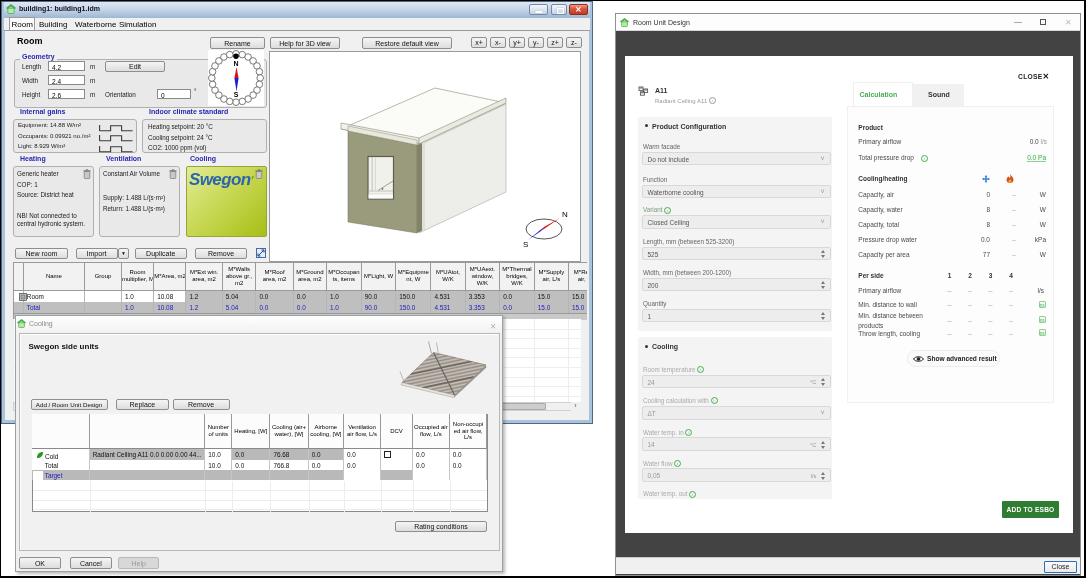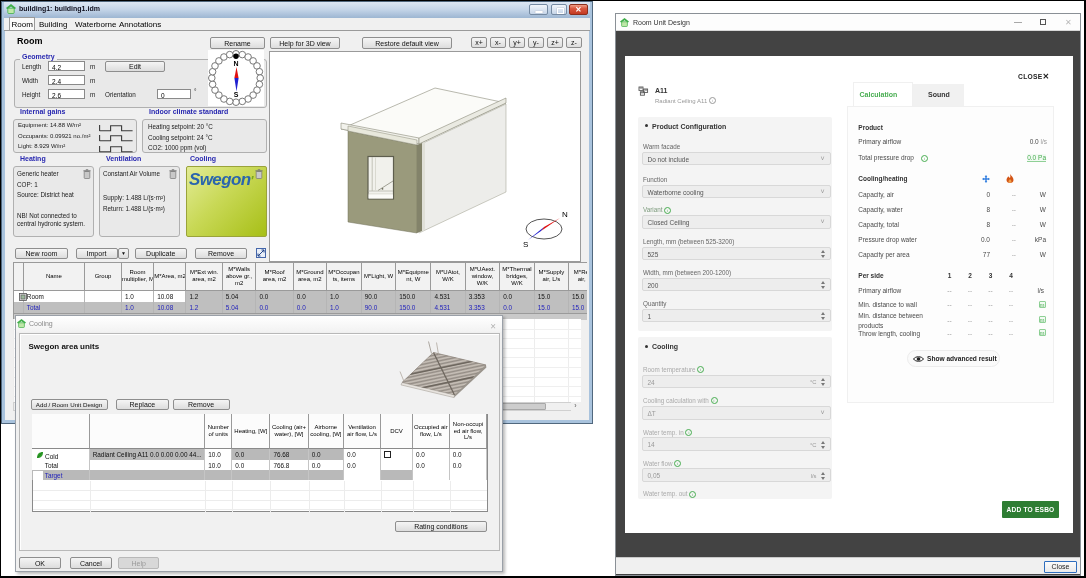--- a/index.html
+++ b/index.html
@@ -38,21 +38,21 @@
       <div class="a" style="left:4.5px;top:2.5px;width:5px;height:4.5px;border:1.4px solid #fff;box-shadow:0 0 1px #889;"></div>
     </div>
 <div class="a" style="left:569px;top:4px;width:19px;height:11px;background:linear-gradient(#f0a088,#d9573f 40%,#c33a22);border:1px solid #8c2e1c;border-radius:2px;box-sizing:border-box;color:#fff;font-size:7.5px;font-weight:bold;text-align:center;line-height:10px;">✕</div>
 
 <div class="a" style="left:4px;top:18px;width:586px;height:12px;background:#f0f0f0;"></div>
 <div class="a" style="left:4px;top:29.5px;width:586px;height:1px;background:#9a9a9a;"></div>
 <div class="a" style="left:9px;top:17px;width:26px;height:13px;background:#fafafa;border:1px solid #9a9a9a;border-bottom:none;box-sizing:border-box;"></div>
 <div class="a" style="left:11.5px;top:19.5px;font-size:8px;color:#000;">Room</div>
 <div class="a" style="left:39px;top:20px;font-size:8px;color:#000;">Building</div>
 <div class="a" style="left:75px;top:20px;font-size:8px;color:#000;">Waterborne</div>
-<div class="a" style="left:119px;top:20px;font-size:8px;color:#000;">Annotations</div>
+<div class="a" style="left:119px;top:20px;font-size:8px;color:#000;">Simulation</div>
 
 <div class="a" style="left:17px;top:36px;font-size:9px;font-weight:bold;color:#000;">Room</div>
 <div class="btn" style="left:210px;top:37px;width:55px;height:12px;">Rename</div>
 <div class="btn" style="left:270px;top:37px;width:70px;height:12px;">Help for 3D view</div>
 <div class="btn" style="left:362px;top:37px;width:90px;height:12px;">Restore default view</div>
 <div class="btn" style="left:471px;top:37px;width:16px;height:11px;">x+</div>
 <div class="btn" style="left:490px;top:37px;width:16px;height:11px;">x-</div>
 <div class="btn" style="left:509px;top:37px;width:16px;height:11px;">y+</div>
 <div class="btn" style="left:528px;top:37px;width:16px;height:11px;">y-</div>
 <div class="btn" style="left:547px;top:37px;width:16px;height:11px;">z+</div>
@@ -333,21 +333,21 @@
 
 <div class="a" style="left:15px;top:315px;width:488px;height:257px;background:#f0f0f0;border:1px solid #9aa0a8;box-sizing:border-box;box-shadow:2px 2px 3px rgba(0,0,0,0.28);"></div>
 <div class="a" style="left:16px;top:316px;width:486px;height:16px;background:linear-gradient(#ffffff,#f2f2f2);"></div>
 <svg class="a" style="left:17px;top:318.5px;" width="9" height="9" viewBox="0 0 10 10">
       <path d="M5 0 L10 4 L8.6 5.2 L5 2.4 L1.4 5.2 L0 4 Z" fill="#3fae49"></path>
       <rect x="1.8" y="4.2" width="6.4" height="5.3" rx="1" fill="#bfe8a8" stroke="#3fae49" stroke-width="0.8"></rect>
     </svg>
 <div class="a" style="left:29px;top:320px;font-size:7px;color:#8a8a8a;">Cooling</div>
 <div class="a" style="left:490px;top:322px;font-size:7.5px;color:#b0b0b0;">✕</div>
 <div class="a" style="left:18.5px;top:332.5px;width:481px;height:218.5px;border:1px solid #b8b8b8;box-shadow:inset 1px 1px 0 #fff;box-sizing:border-box;background:#f1f1f1;"></div>
-<div class="a" style="left:28.5px;top:342px;font-size:8px;font-weight:bold;color:#111;">Swegon area units</div>
+<div class="a" style="left:28.5px;top:342px;font-size:8px;font-weight:bold;color:#111;">Swegon side units</div>
 <svg class="a" style="left:395px;top:338px;" width="100" height="64" viewBox="0 0 100 64">
 <defs>
         <clipPath id="pclip">
           <polygon points="38.5,14.5 91,27 59.5,57.0 7,44.5"></polygon>
         </clipPath>
       </defs>
 <polygon points="38.5,14.5 91,27 59.5,57.0 7,44.5" fill="#b2aaa2" stroke="#8a8279" stroke-width="0.8"></polygon>
 <polygon points="7,44.5 59.5,57.0 59.1,59.6 6,46.9" fill="#e7e3de" stroke="#9a948c" stroke-width="0.5"></polygon>
 <polygon points="91,27 59.5,57.0 59.1,59.6 91.4,29.4" fill="#9a948c" stroke="none"></polygon>
 <g clip-path="url(#pclip)">

